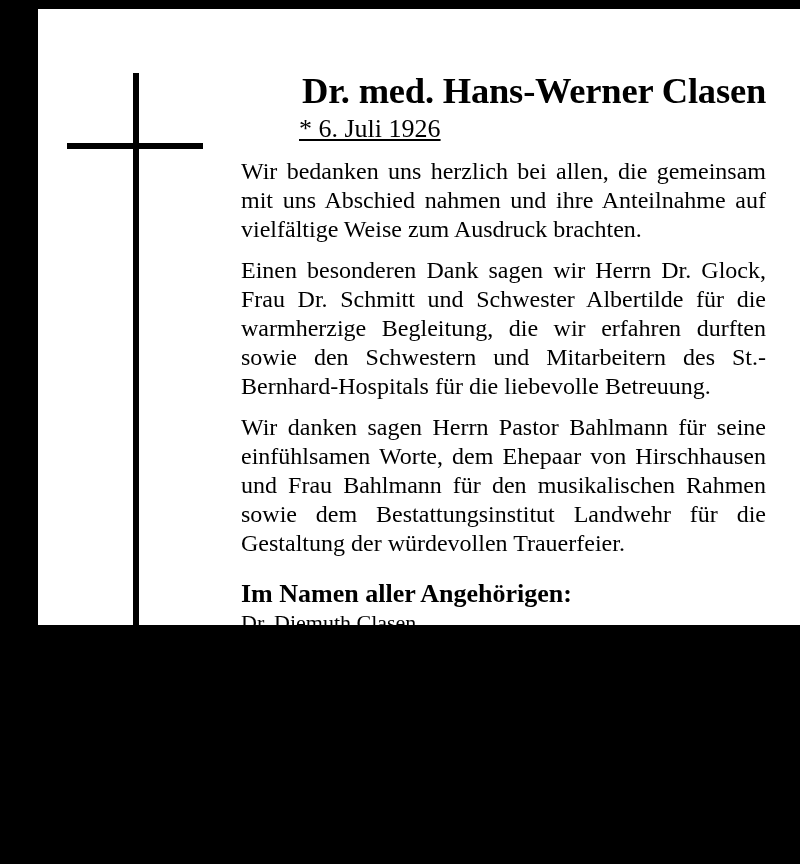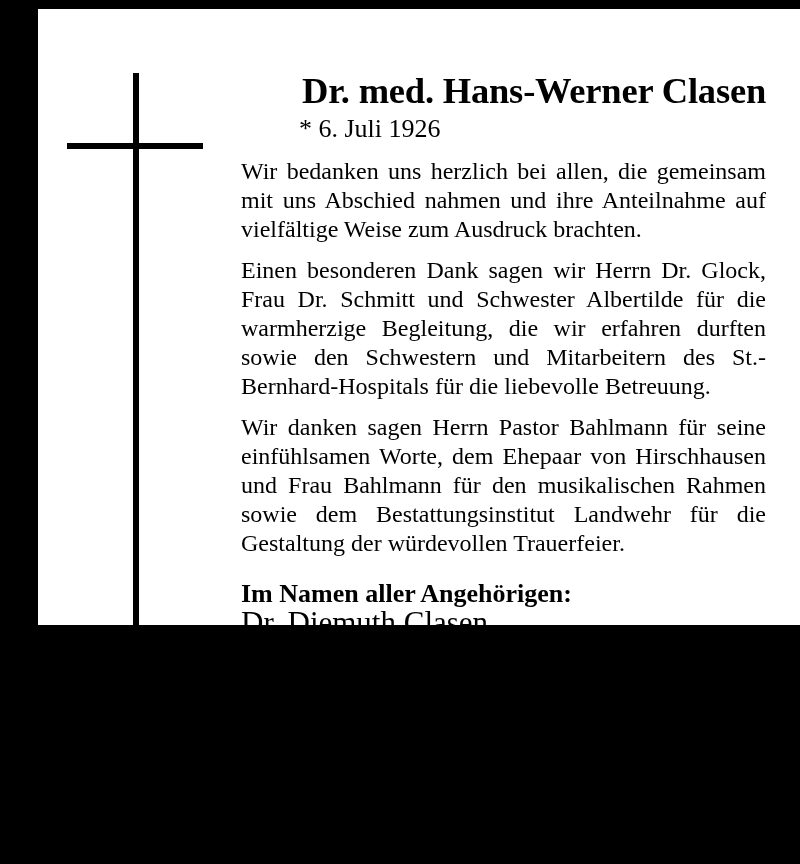--- a/index.html
+++ b/index.html
@@ -23,31 +23,31 @@
     .col {
       position: absolute; left: 203px; top: 60px; width: 525px;
     }
     .name {
       font-weight: bold; font-size: 36.5px; line-height: 44px;
       text-align: right; white-space: nowrap; letter-spacing: -0.2px;
     }
     .dates {
       position: relative; height: 32px; font-size: 26px; line-height: 32px;
     }
-    .born { position: absolute; left: 58px; top: 0; }
+    .born { position: absolute; left: 58px; top: 0; text-decoration: underline; }
     .died { position: absolute; left: 295px; top: 0; }
     p {
       margin: 0; font-size: 24px; line-height: 29.2px;
       text-align: justify; text-align-last: left;
     }
     .p1 { margin-top: 12px; }
     .p2 { margin-top: 11px; font-family: Liberation Serif, serif; }
     .p3 { margin-top: 11px; }
     .sig-head { margin-top: 20px; font-weight: bold; font-size: 26px; line-height: 29px; }
-    .sig-name { font-size: 31px; line-height: 29px; }
+    .sig-name { font-size: 22px; line-height: 29px; }
     .place { margin-top: 16px; font-size: 22px; line-height: 29px; }
   </style>
 </head>
 <body>
 
 <div class="card">
   <div>
     <div class="cross-v"></div>
     <div class="cross-h"></div>
   </div>

